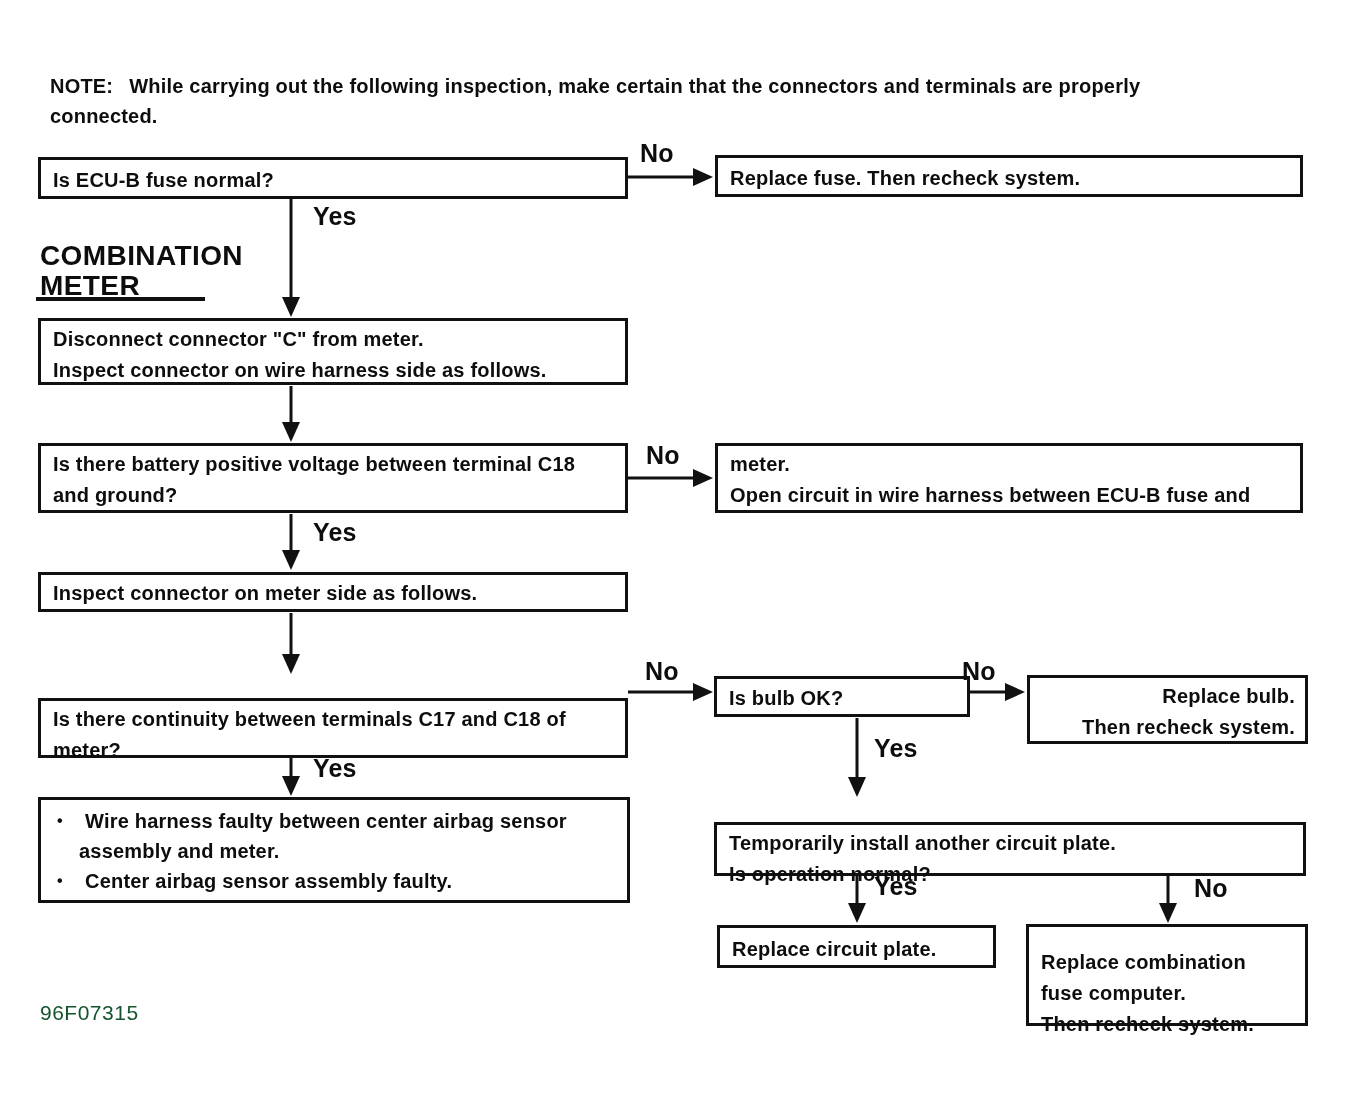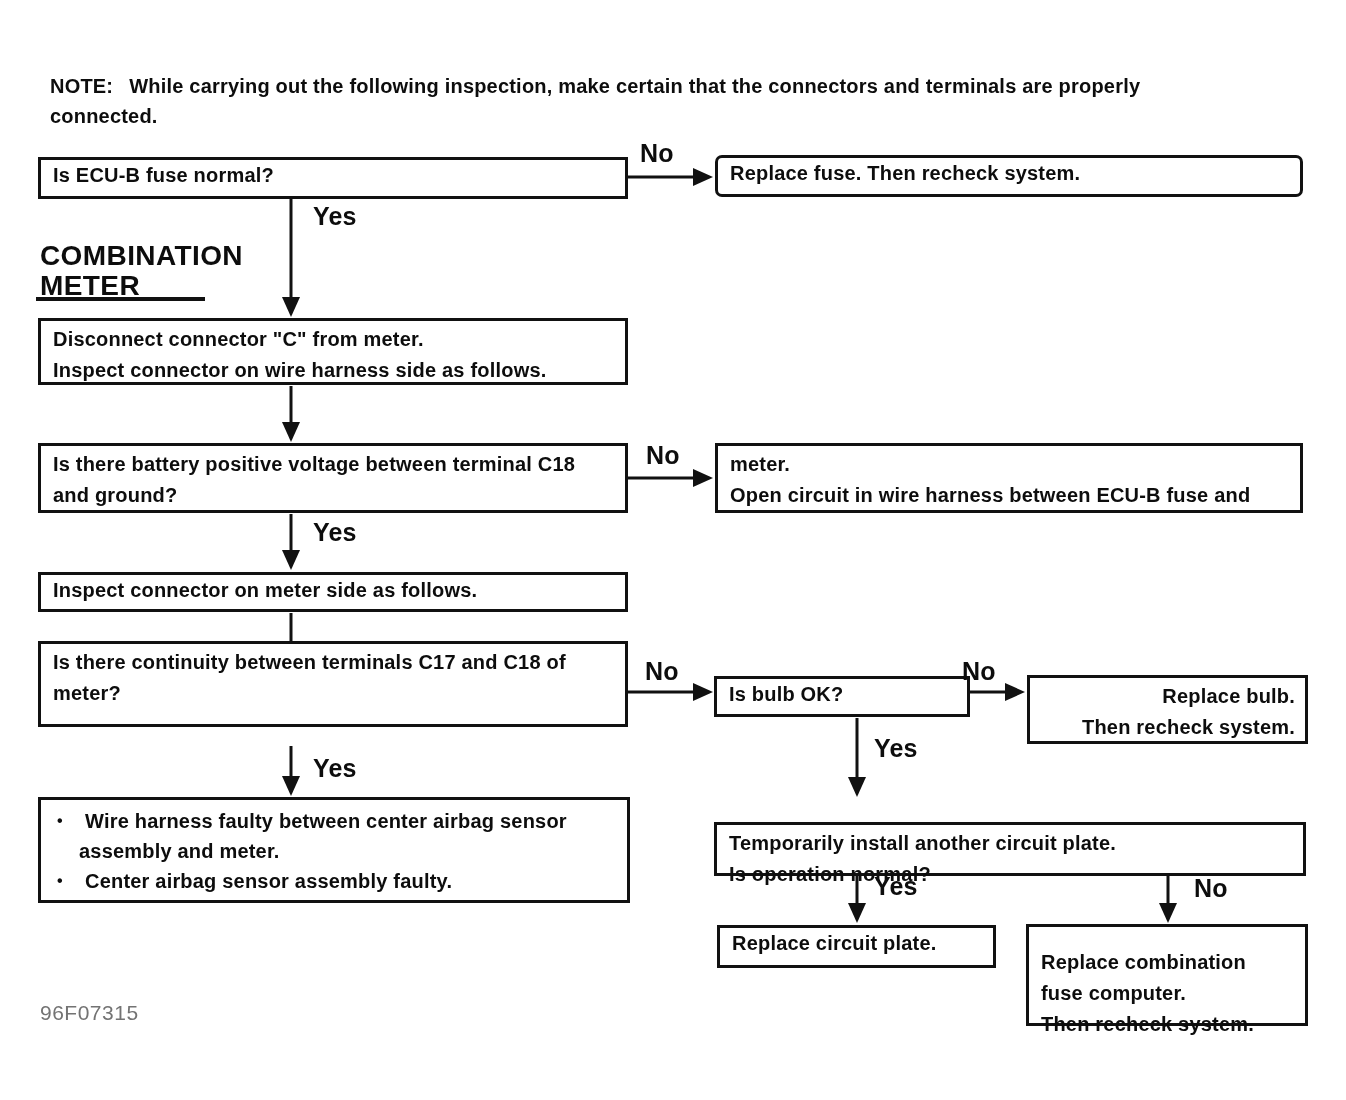--- a/index.html
+++ b/index.html
@@ -23,21 +23,21 @@
     position: absolute;
     border: 3px solid #111;
     background: #fff;
     box-sizing: border-box;
     font-size: 20px;
     font-weight: 600;
     letter-spacing: 0.2px;
     line-height: 31px;
     padding: 3px 10px 0 12px;
   }
-  .flow-box.center-v { display: flex; flex-direction: column; justify-content: flex-start; padding-top: 0; }
+  .flow-box.center-v { display: flex; flex-direction: column; justify-content: flex-end; padding-top: 0; }
   .line { white-space: nowrap; }
   .edge-label {
     position: absolute;
     font-size: 25px;
     font-weight: 600;
     letter-spacing: 0.2px;
     white-space: nowrap;
   }
   .section-label {
     position: absolute;
@@ -51,21 +51,21 @@
     width: 169px; height: 4px;
     background: #111;
   }
   .bullet-row { display: flex; align-items: flex-start; }
   .bullet-glyph { width: 28px; text-align: left; padding-left: 6px; font-size: 16px; line-height: 30px; }
   .bullet-text { white-space: nowrap; line-height: 30px; }
   .bullet-cont { padding-left: 28px; white-space: nowrap; line-height: 30px; }
   .figure-code {
     position: absolute;
     left: 40px; top: 1001px;
-    font-size: 21px; font-weight: 400; color: #737373;
+    font-size: 21px; font-weight: 400; color: #14532d;
     letter-spacing: 0.5px;
   }
   svg.arrows { position: absolute; left: 0; top: 0; }
   svg.arrows line { stroke: #111; stroke-width: 3; }
   svg.arrows polygon { fill: #111; }
 </style>
 </head>
 <body>
 
 <div class="page">
@@ -143,21 +143,21 @@
   <div class="section-label">
     <div class="line">COMBINATION</div>
     <div class="line">METER</div>
   </div>
   <div class="section-underline"></div>
 
   <div class="flow-box center-v" style="left:38px; top:157px; width:590px; height:42px;">
     <div class="line">Is ECU-B fuse normal?</div>
   </div>
 
-  <div class="flow-box center-v" style="left:715px; top:155px; width:588px; height:42px;border-radius:7px;">
+  <div class="flow-box center-v" style="left:715px; top:155px; width:588px; height:42px;">
     <div class="line">Replace fuse. Then recheck system.</div>
   </div>
 
   <div class="flow-box" style="left:38px; top:318px; width:590px; height:67px;">
     <div class="line">Disconnect connector "C" from meter.</div>
     <div class="line">Inspect connector on wire harness side as follows.</div>
   </div>
 
   <div class="flow-box" style="left:38px; top:443px; width:590px; height:70px;">
     <div class="line">Is there battery positive voltage between terminal C18</div>
@@ -166,21 +166,21 @@
 
   <div class="flow-box" style="left:715px; top:443px; width:588px; height:70px;">
     <div class="line">meter.</div>
     <div class="line">Open circuit in wire harness between ECU-B fuse and</div>
   </div>
 
   <div class="flow-box center-v" style="left:38px; top:572px; width:590px; height:40px;">
     <div class="line">Inspect connector on meter side as follows.</div>
   </div>
 
-  <div class="flow-box" style="left:38px; top:641px; width:590px; height:86px;">
+  <div class="flow-box" style="left:38px; top:698px; width:590px; height:60px;">
     <div class="line">Is there continuity between terminals C17 and C18 of</div>
     <div class="line">meter?</div>
   </div>
 
   <div class="flow-box" style="left:38px; top:797px; width:592px; height:106px; padding-top:6px; padding-left:10px;">
     <div class="bullet-row">
       <span class="bullet-glyph">•</span>
       <span class="bullet-text">Wire harness faulty between center airbag sensor</span>
     </div>
     <div class="bullet-cont">assembly  and meter.</div>

